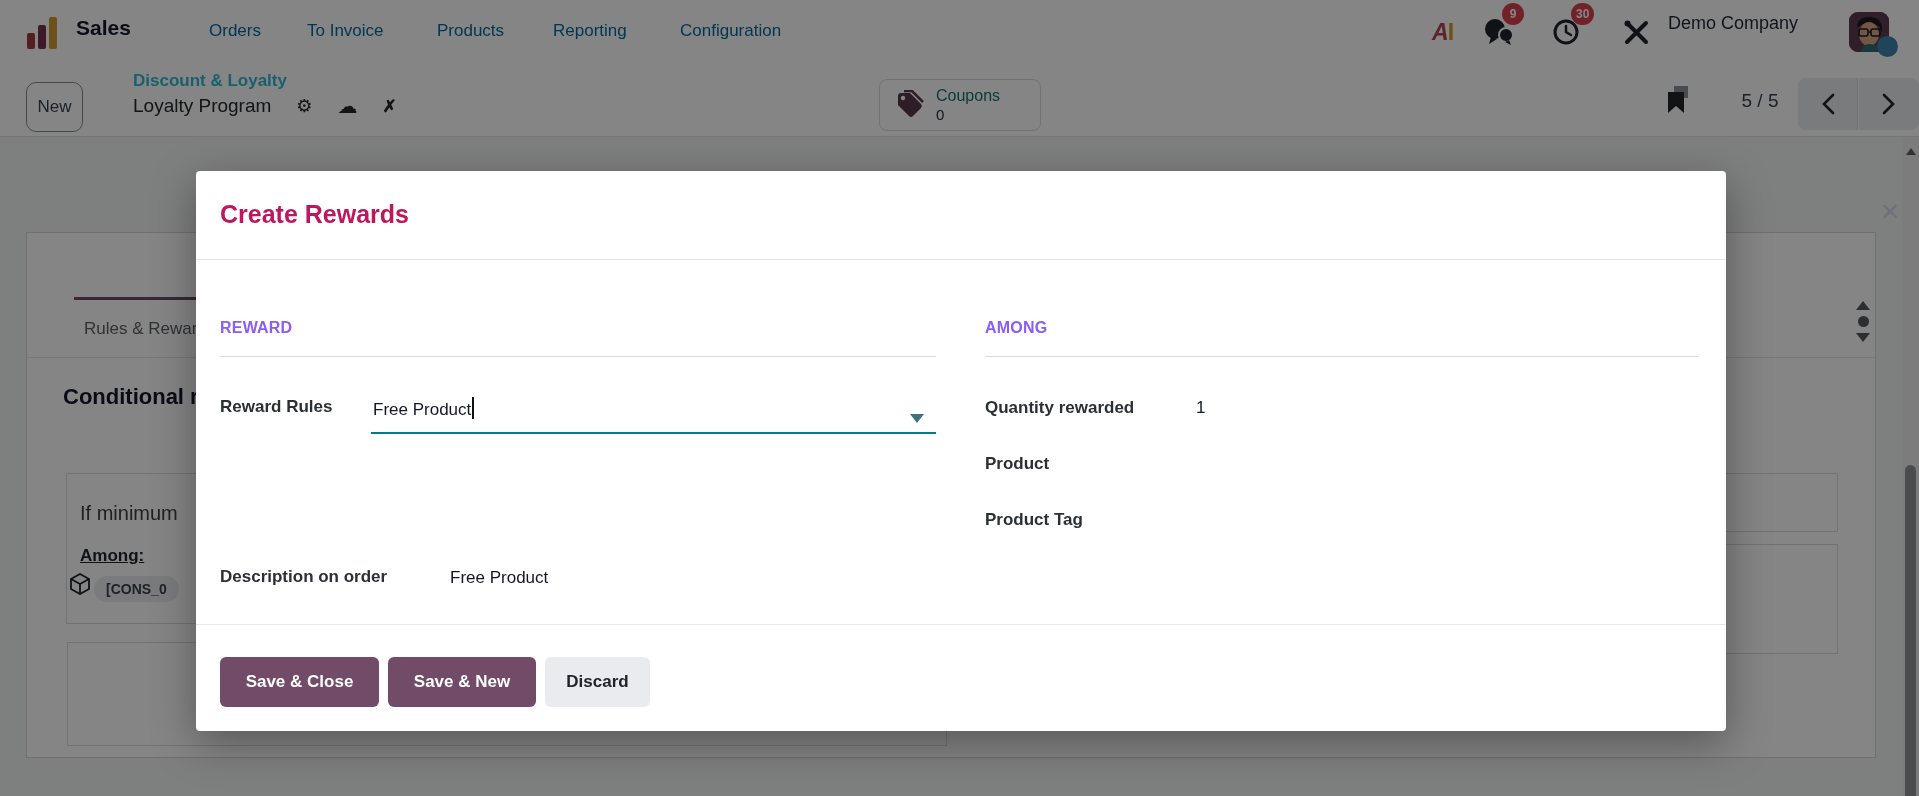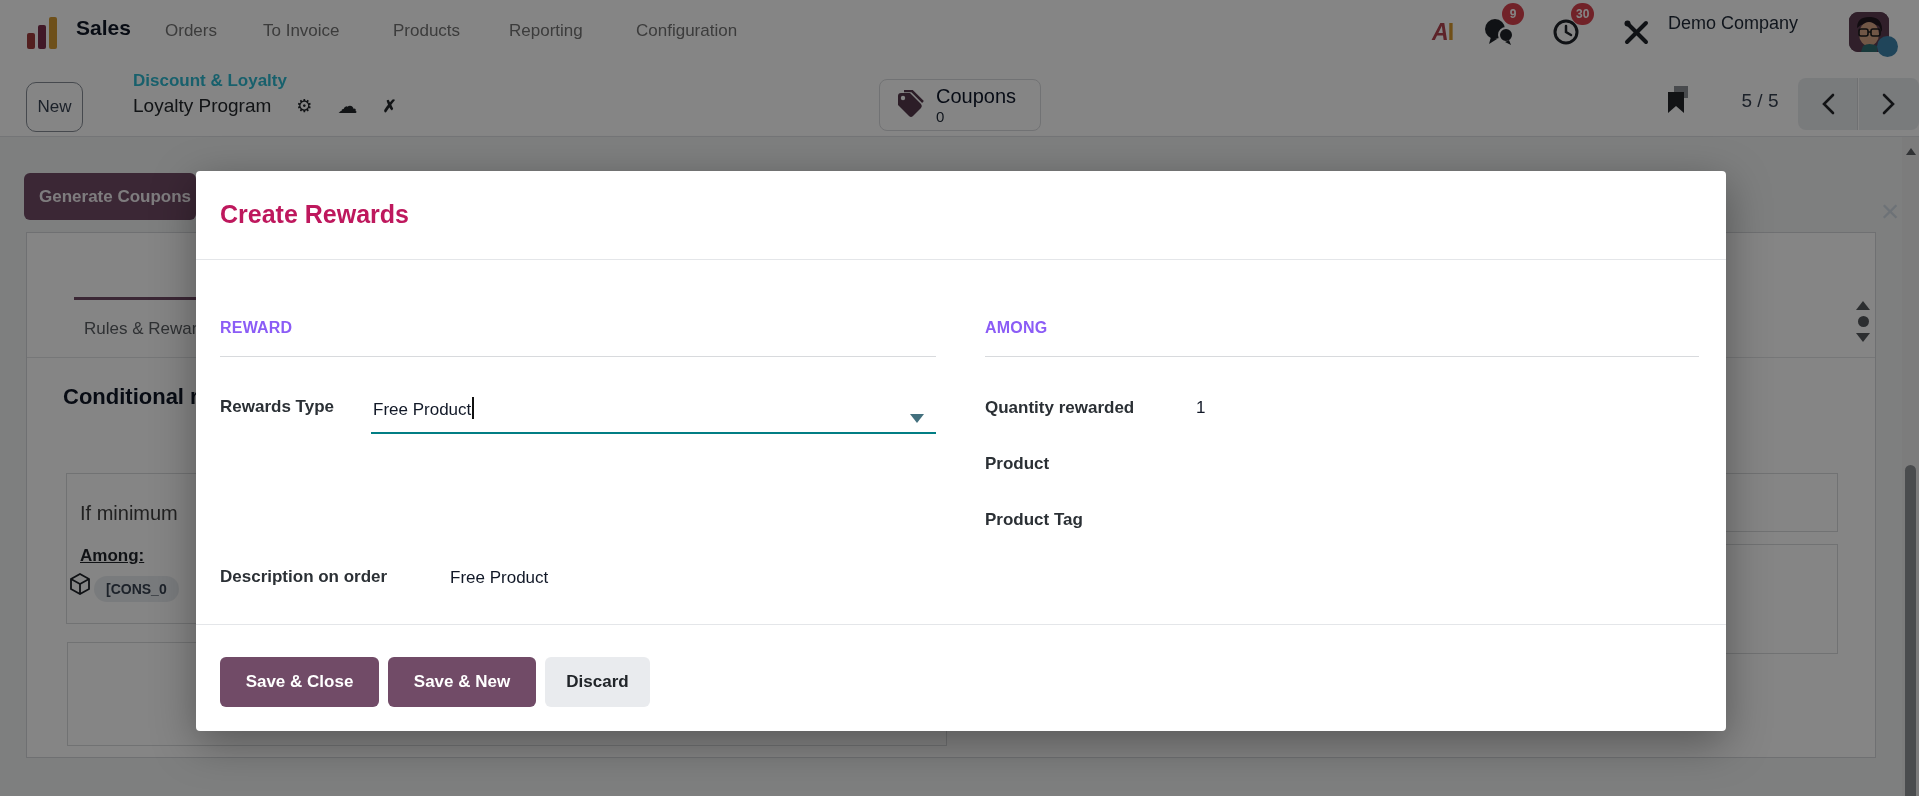--- a/index.html
+++ b/index.html
@@ -7,42 +7,42 @@
   body { font-family:"Liberation Sans", sans-serif; background:#f2f3f4; position:relative; color:#212529; }
 
   
   #topbar { position:absolute; left:0; top:0; width:1919px; height:64px; background:#ffffff; z-index:1; }
   .brand-icon { position:absolute; left:27px; top:15px; width:34px; height:34px; display:flex; align-items:flex-end; gap:3px; }
   .brand-icon span { width:8px; border-radius:2px; display:block; }
   .bar1 { height:16px; background:#a03c3c; }
   .bar2 { height:24px; background:#7e2e4c; }
   .bar3 { height:32px; background:#d49a33; }
   .brand-name { position:absolute; left:76px; top:16px; font-size:21px; font-weight:700; color:#111827; }
-  .menu-item { position:absolute; top:21px; font-size:17px; color:#737373; cursor:pointer; }
+  .menu-item { position:absolute; top:21px; font-size:17px; color:#0369a1; cursor:pointer;margin-left:44px; }
   .icon-btn { position:absolute; top:14px; height:36px; display:flex; align-items:center; }
   .badge { position:absolute; min-width:22px; height:22px; border-radius:11px; background:#d9414e; color:#fff;
            font-size:12px; font-weight:700; display:flex; align-items:center; justify-content:center; padding:0 5px; }
   .ai-logo { font-size:23px; font-weight:800; font-style:italic; letter-spacing:-1px; }
   .ai-logo b { color:#b2434f; } .ai-logo i { color:#d6982c; font-style:normal; }
   .company-name { position:absolute; left:1668px; top:13px; font-size:18px; color:#1f2937; }
   .avatar { position:absolute; left:1849px; top:12px; width:40px; height:40px; border-radius:9px; overflow:hidden; background:#5d3d52; }
   .status-dot { position:absolute; left:1877px; top:36px; width:21px; height:21px; border-radius:50%; background:#3e85ad; }
 
   
   #cpanel { position:absolute; left:0; top:64px; width:1919px; height:73px; background:#ffffff; border-bottom:1px solid #dfe1e4; z-index:1; }
   .new-btn { position:absolute; left:26px; top:18px; width:57px; height:50px; background:#fff; border:1px solid #878d96;
              border-radius:10px; font-size:17px; color:#374151; display:flex; align-items:center; justify-content:center; }
   .bc-link { position:absolute; left:133px; top:7px; font-size:17px; font-weight:600; color:#2fb9cf; }
   .bc-current-row { position:absolute; left:133px; top:31px; display:flex; align-items:center; gap:25px; }
   .bc-current { font-size:19px; color:#23272b; }
   .bc-ico { font-size:18px; color:#23272b; line-height:1; }
   .stat-btn { position:absolute; left:879px; top:15px; width:162px; height:52px; border:1px solid #d9dbde; border-radius:8px;
               background:#fff; display:flex; align-items:center; gap:12px; padding-left:14px; }
   .stat-texts { display:flex; flex-direction:column; line-height:1.15; }
-  .stat-label { font-size:20px; color:#0f172a; }
+  .stat-label { font-size:16px; color:#0f766e; }
   .stat-value { font-size:15px; color:#1f2937; }
   .pager-count { position:absolute; left:1720px; top:26px; width:80px; text-align:center; font-size:19px; color:#374151; }
   .pager-btn { position:absolute; top:14px; width:60px; height:52px; background:#e9ebee; display:flex; align-items:center; justify-content:center; }
   .pager-prev { left:1798px; border-radius:8px 0 0 8px; border-right:1px solid #d5d7da; }
   .pager-next { left:1859px; border-radius:0 8px 8px 0; }
   .bookmark { position:absolute; left:1666px; top:22px; }
 
   
   #content { position:absolute; left:0; top:137px; width:1919px; height:659px; background:#f2f3f4; z-index:1; }
   .gen-btn { position:absolute; left:24px; top:36px; width:172px; height:47px; background:#714B67; color:#f2eef1;
@@ -197,21 +197,20 @@
     </svg>
   </div>
   <div class="pager-btn pager-next">
     <svg width="14" height="22" viewBox="0 0 14 22">
       <path d="M2 2 L11 11 L2 20" fill="none" stroke="#23262a" stroke-width="2.6" stroke-linecap="round"></path>
     </svg>
   </div>
 </div>
 
 <div id="content">
-  <div class="gen-btn">Generate Coupons</div>
 
   <div class="sheet">
     <div class="tab">Rules &amp; Rewards</div>
     <div class="tabstrip-border"></div>
     <div class="list-nav">
       <span class="tri-up"></span>
       <span class="dot"></span>
       <span class="tri-down"></span>
     </div>
     <div class="bg-heading">Conditional rules</div>
@@ -240,21 +239,21 @@
 <div id="overlay"></div>
 
 <div id="modal">
   <div class="modal-title">Create Rewards</div>
   <div class="modal-close">×</div>
   <div class="modal-head-border"></div>
 
   <div class="sec-title" style="left:24px">REWARD</div>
   <div class="sec-underline" style="left:24px; width:716px"></div>
 
-  <div class="fld-label" style="left:24px; top:226px">Rewards Type</div>
+  <div class="fld-label" style="left:24px; top:226px">Reward Rules</div>
   <div class="fld-value" style="left:177px; top:226px"><span>Free Product</span><span class="text-cursor"></span></div>
   <div class="fld-underline"></div>
   <div class="dd-caret"></div>
 
   <div class="fld-label" style="left:24px; top:396px">Description on order</div>
   <div class="fld-value" style="left:254px; top:397px">Free Product</div>
 
   <div class="sec-title" style="left:789px">AMONG</div>
   <div class="sec-underline" style="left:789px; width:714px"></div>
 

